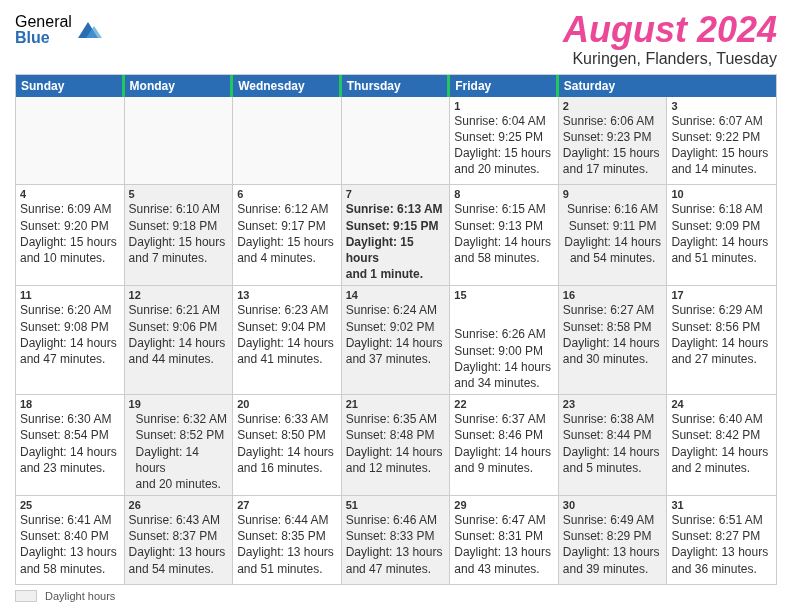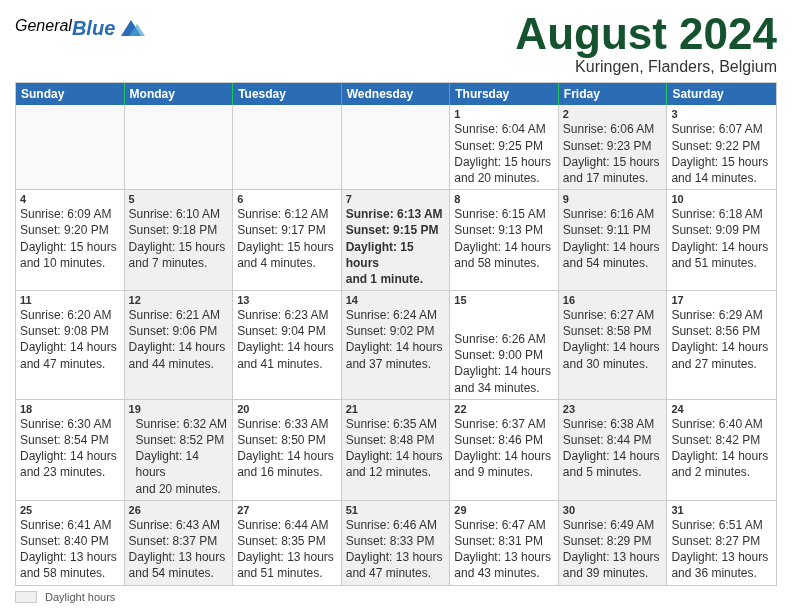--- a/index.html
+++ b/index.html
@@ -23,42 +23,42 @@
       align-items: flex-start;
       margin-bottom: 6px;
     }
     .logo {
       display: flex;
       align-items: center;
       margin-top: 4px;
     }
     .logo-text {
       display: flex;
-      flex-direction: row;
+      flex-direction: column;
       line-height: 1;
-      font-style: italic;
     }
     .logo-blue {
-      font-size: 20px;
+      font-size: 16px;
       font-weight: bold;
       color: #2a6db5;
     }
     .logo-icon {
       width: 28px;
       height: 28px;
       margin-left: 2px;
     }
     .title-area {
       text-align: right;
     }
     .main-title {
-      font-size: 44px;
+      font-size: 36px;
       font-weight: bold;
-      color: #14532d;
+      color: #ec4899;
       line-height: 1.1;
+      font-style: italic;
     }
     .subtitle {
       font-size: 16px;
       color: #333;
     }
     .calendar {
       flex: 1;
       display: flex;
       flex-direction: column;
       border: 1px solid #ccc;
@@ -67,21 +67,21 @@
       display: grid;
       grid-template-columns: repeat(7, 1fr);
       background: #2a6db5;
     }
     .cal-header-cell {
       color: #fff;
       font-size: 12px;
       font-weight: bold;
       padding: 4px 5px;
       text-align: left;
-      border-right: 1px solid #22c55e;
+      border-right: 3px solid #22c55e;
     }
     .cal-header-cell:last-child { border-right: none; }
     .cal-body {
       flex: 1;
       display: flex;
       flex-direction: column;
     }
     .cal-row {
       display: grid;
       grid-template-columns: repeat(7, 1fr);
@@ -137,29 +137,28 @@
         <span>General</span>
         <span class="logo-blue">Blue</span>
       </div>
       <svg class="logo-icon" viewBox="0 0 28 28">
         <polygon points="4,22 14,6 24,22" fill="#2a6db5"></polygon>
         <polygon points="12,22 20,10 28,22" fill="#4a9fd5" opacity="0.7"></polygon>
       </svg>
     </div>
     <div class="title-area">
       <div class="main-title">August 2024</div>
-      <div class="subtitle">Kuringen, Flanders, Belgium</div>
+      <div class="subtitle">Kuringen, Flanders, Tuesday</div>
     </div>
   </div>
 
   <div class="calendar">
     <div class="cal-header" id="cal-header-row">
         <div class="cal-header-cell">Sunday</div>
         <div class="cal-header-cell">Monday</div>
-        <div class="cal-header-cell">Tuesday</div>
         <div class="cal-header-cell">Wednesday</div>
         <div class="cal-header-cell">Thursday</div>
         <div class="cal-header-cell">Friday</div>
         <div class="cal-header-cell">Saturday</div>
       </div>
     <div class="cal-body" id="cal-body">
         <div class="cal-row">
           <div class="cal-cell empty"></div>
           <div class="cal-cell empty"></div>
           <div class="cal-cell empty"></div>
@@ -217,21 +216,21 @@
           </div>
           <div class="cal-cell">
             <div class="day-num">8</div>
             <div class="day-info" style="white-space: pre-line;">Sunrise: 6:15 AM
 Sunset: 9:13 PM
 Daylight: 14 hours
 and 58 minutes.</div>
           </div>
           <div class="cal-cell shaded">
             <div class="day-num">9</div>
-            <div class="day-info" style="white-space: pre-line;">Sunrise: 6:16 AM
+            <div class="day-info" style="white-space: pre-line; text-align: center;">Sunrise: 6:16 AM
 Sunset: 9:11 PM
 Daylight: 14 hours
 and 54 minutes.</div>
           </div>
           <div class="cal-cell">
             <div class="day-num">10</div>
             <div class="day-info" style="white-space: pre-line;">Sunrise: 6:18 AM
 Sunset: 9:09 PM
 Daylight: 14 hours
 and 51 minutes.</div>

